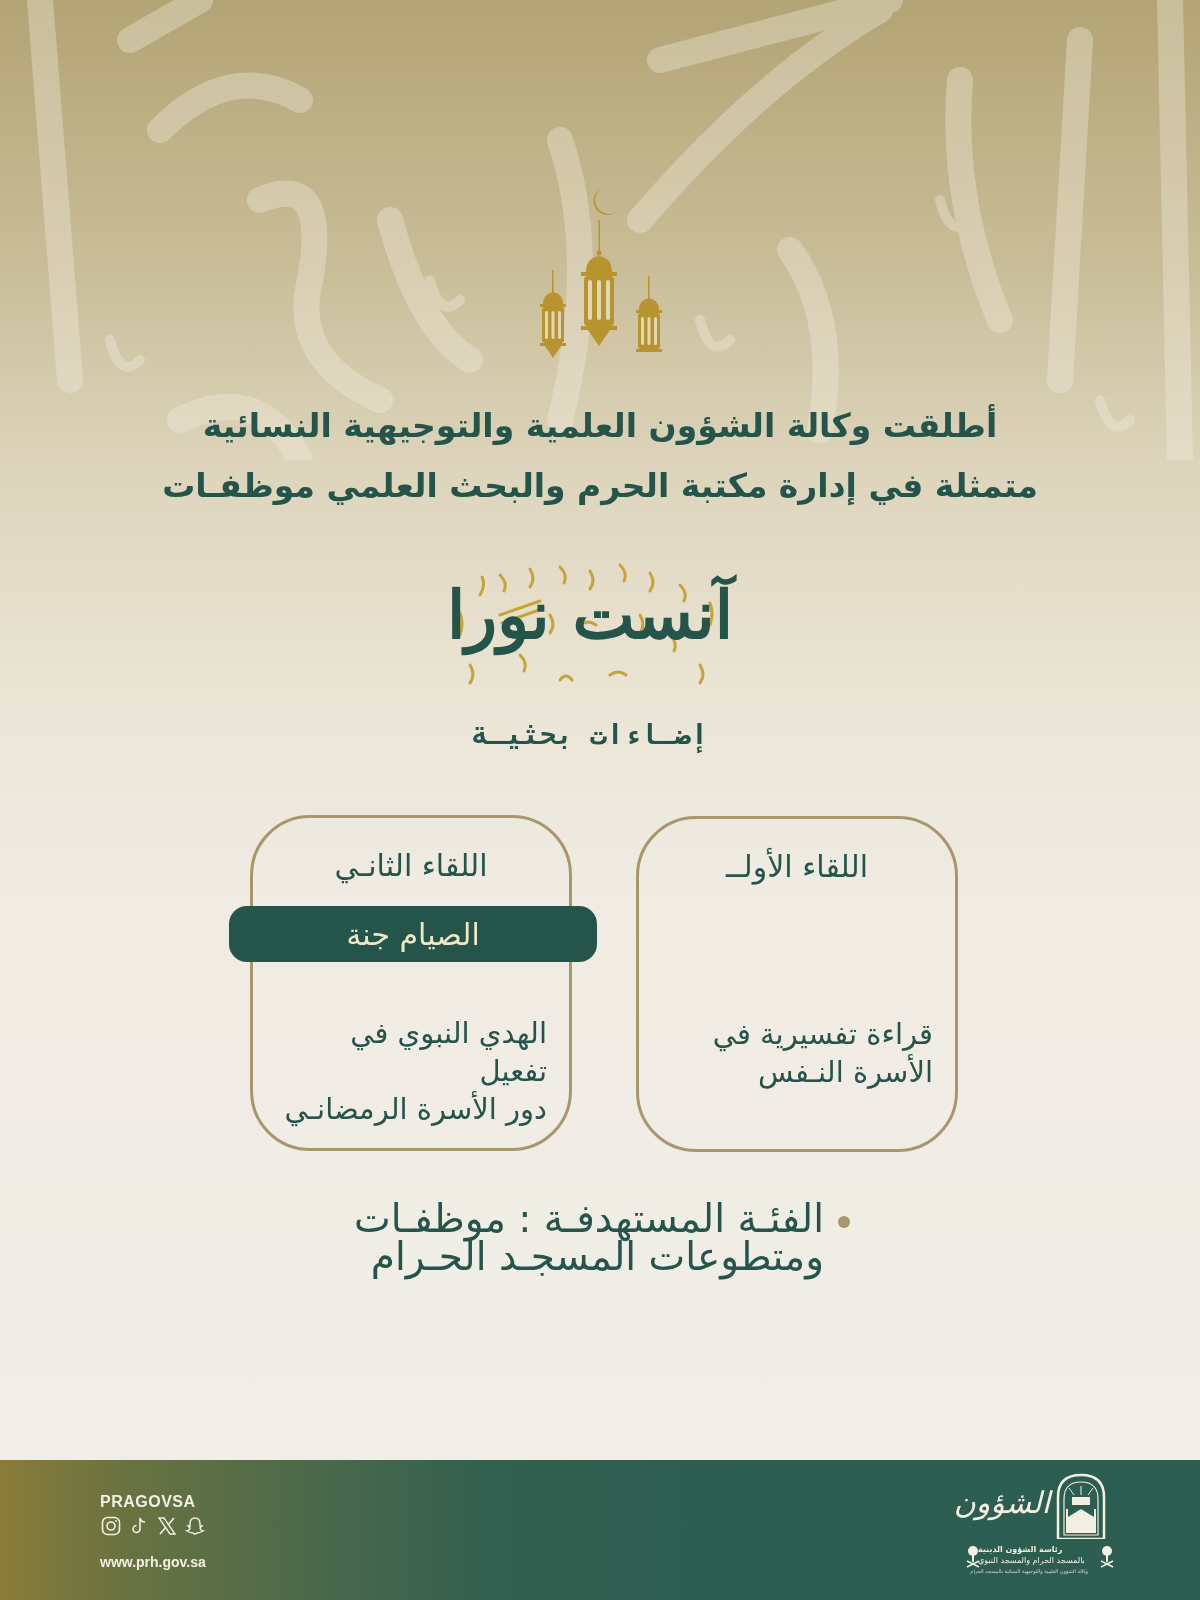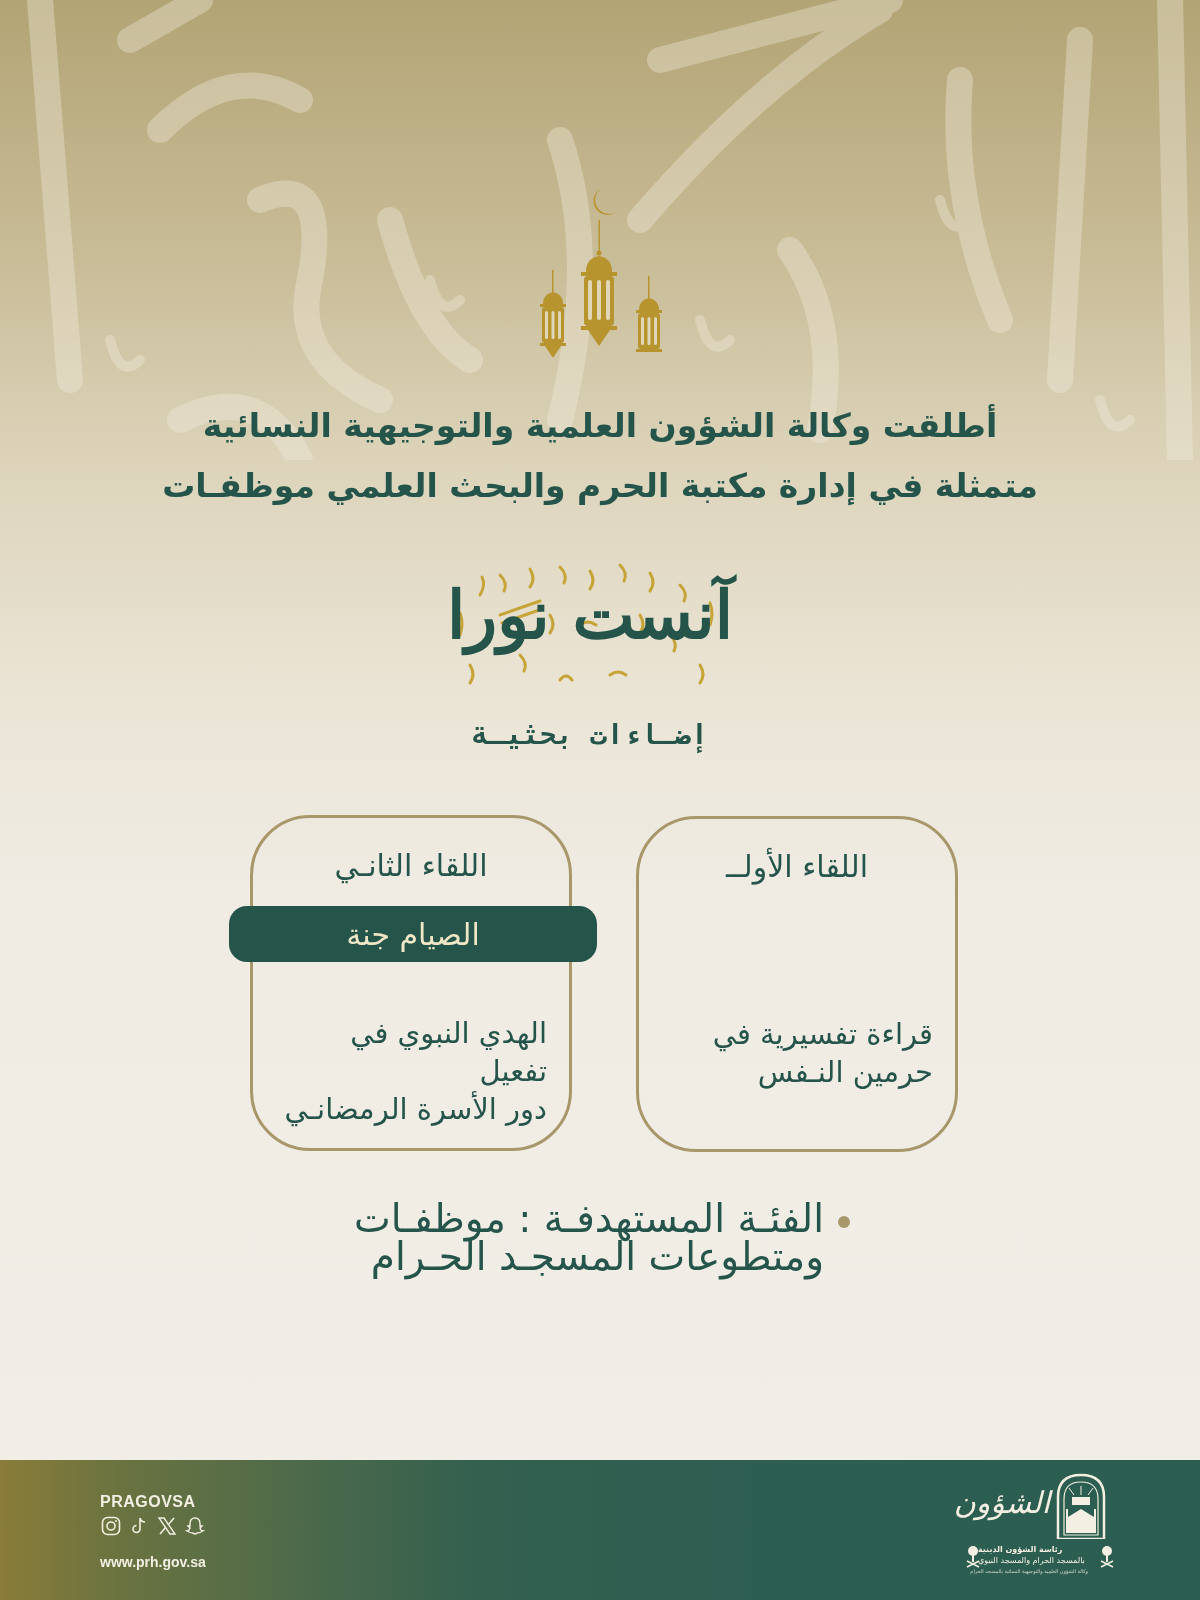--- a/index.html
+++ b/index.html
@@ -201,21 +201,21 @@
       </g>
     </svg>
     <div class="title-main">آنست نورا</div>
     <div class="subtitle">إضـاءات بحثيـة</div>
   </div>
 
   <div class="card first">
     <div class="card-label">اللقاء الأولــ</div>
     <div class="card-desc">
       <div>قراءة تفسيرية في</div>
-      <div>حرمين النـفس</div>
+      <div>الأسرة النـفس</div>
     </div>
   </div>
 
   <div class="card second">
     <div class="card-label">اللقاء الثانـي</div>
     <div class="card-desc">
       <div>الهدي النبوي في تفعيل</div>
       <div>دور الأسرة الرمضانـي</div>
     </div>
   </div>

